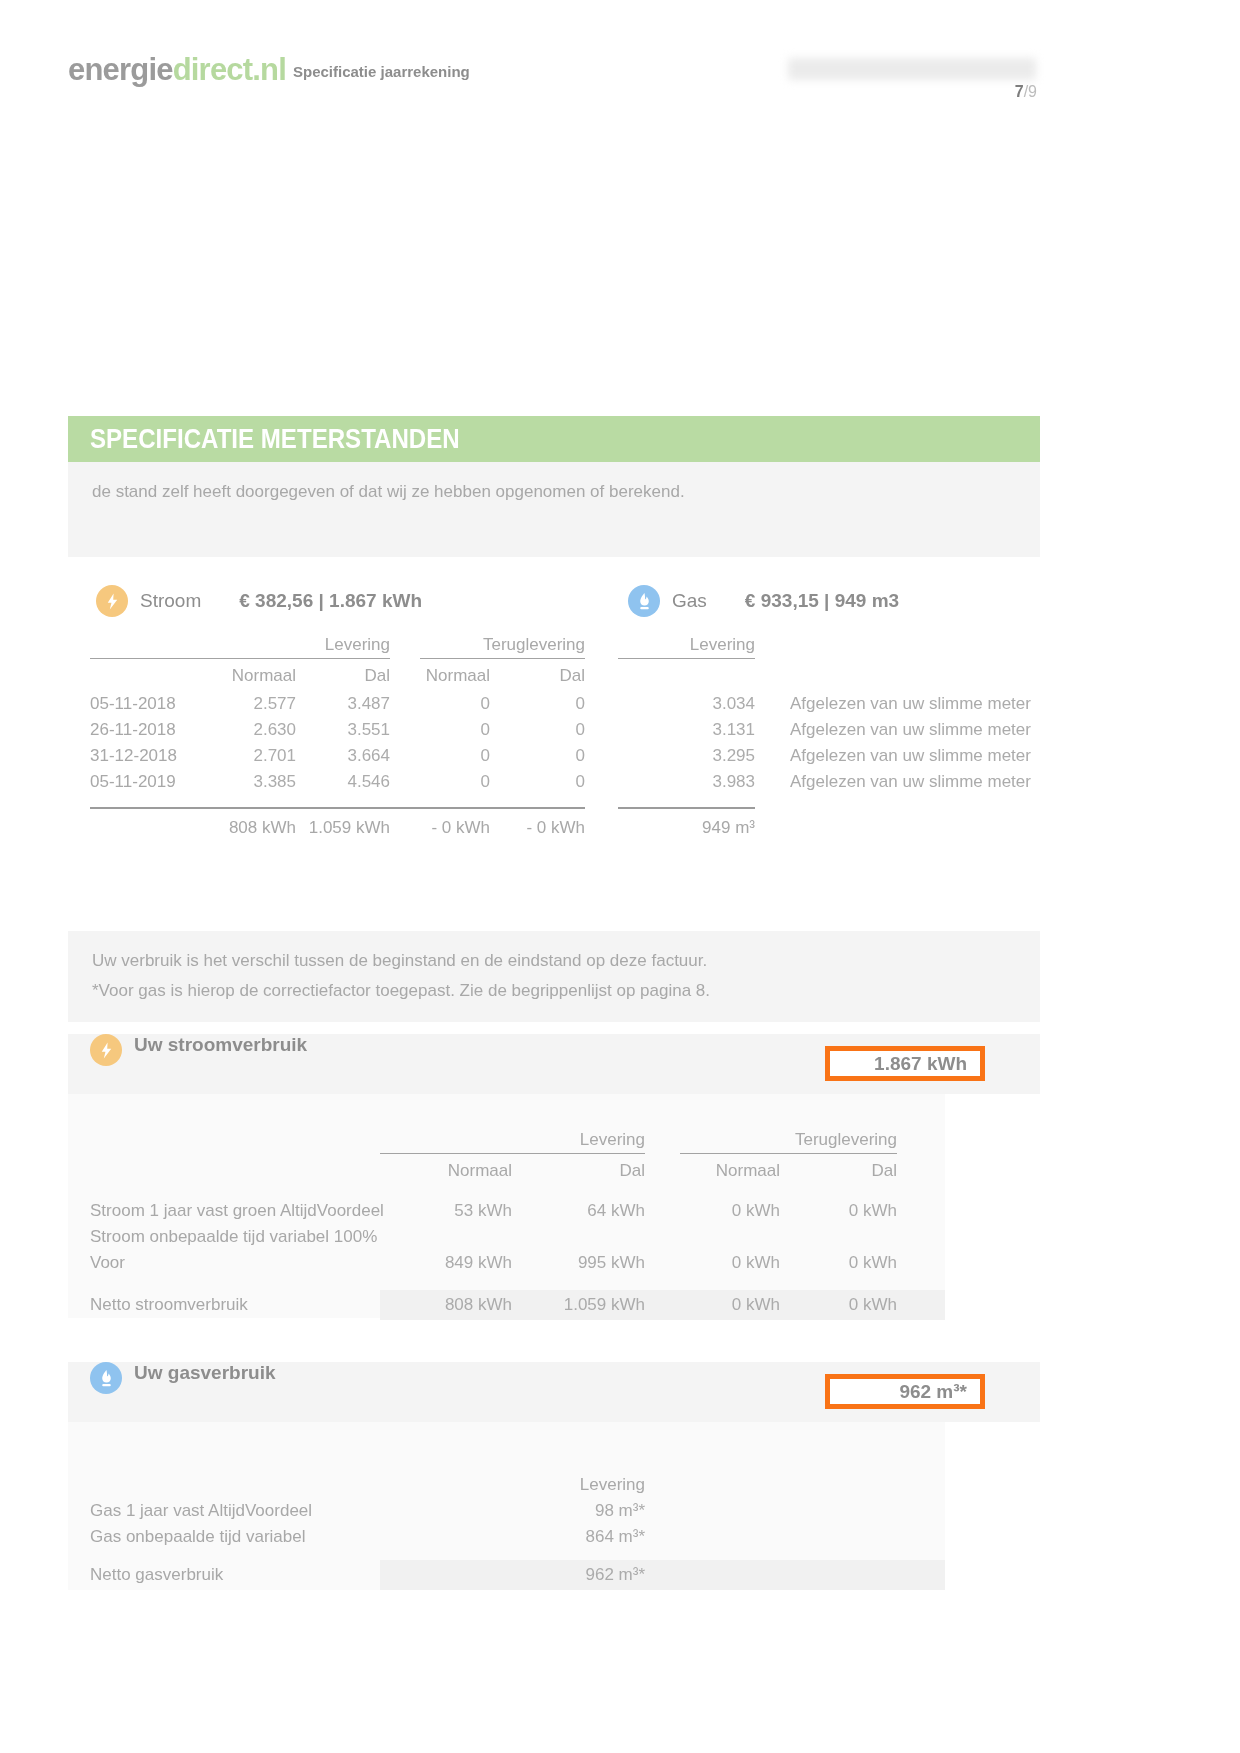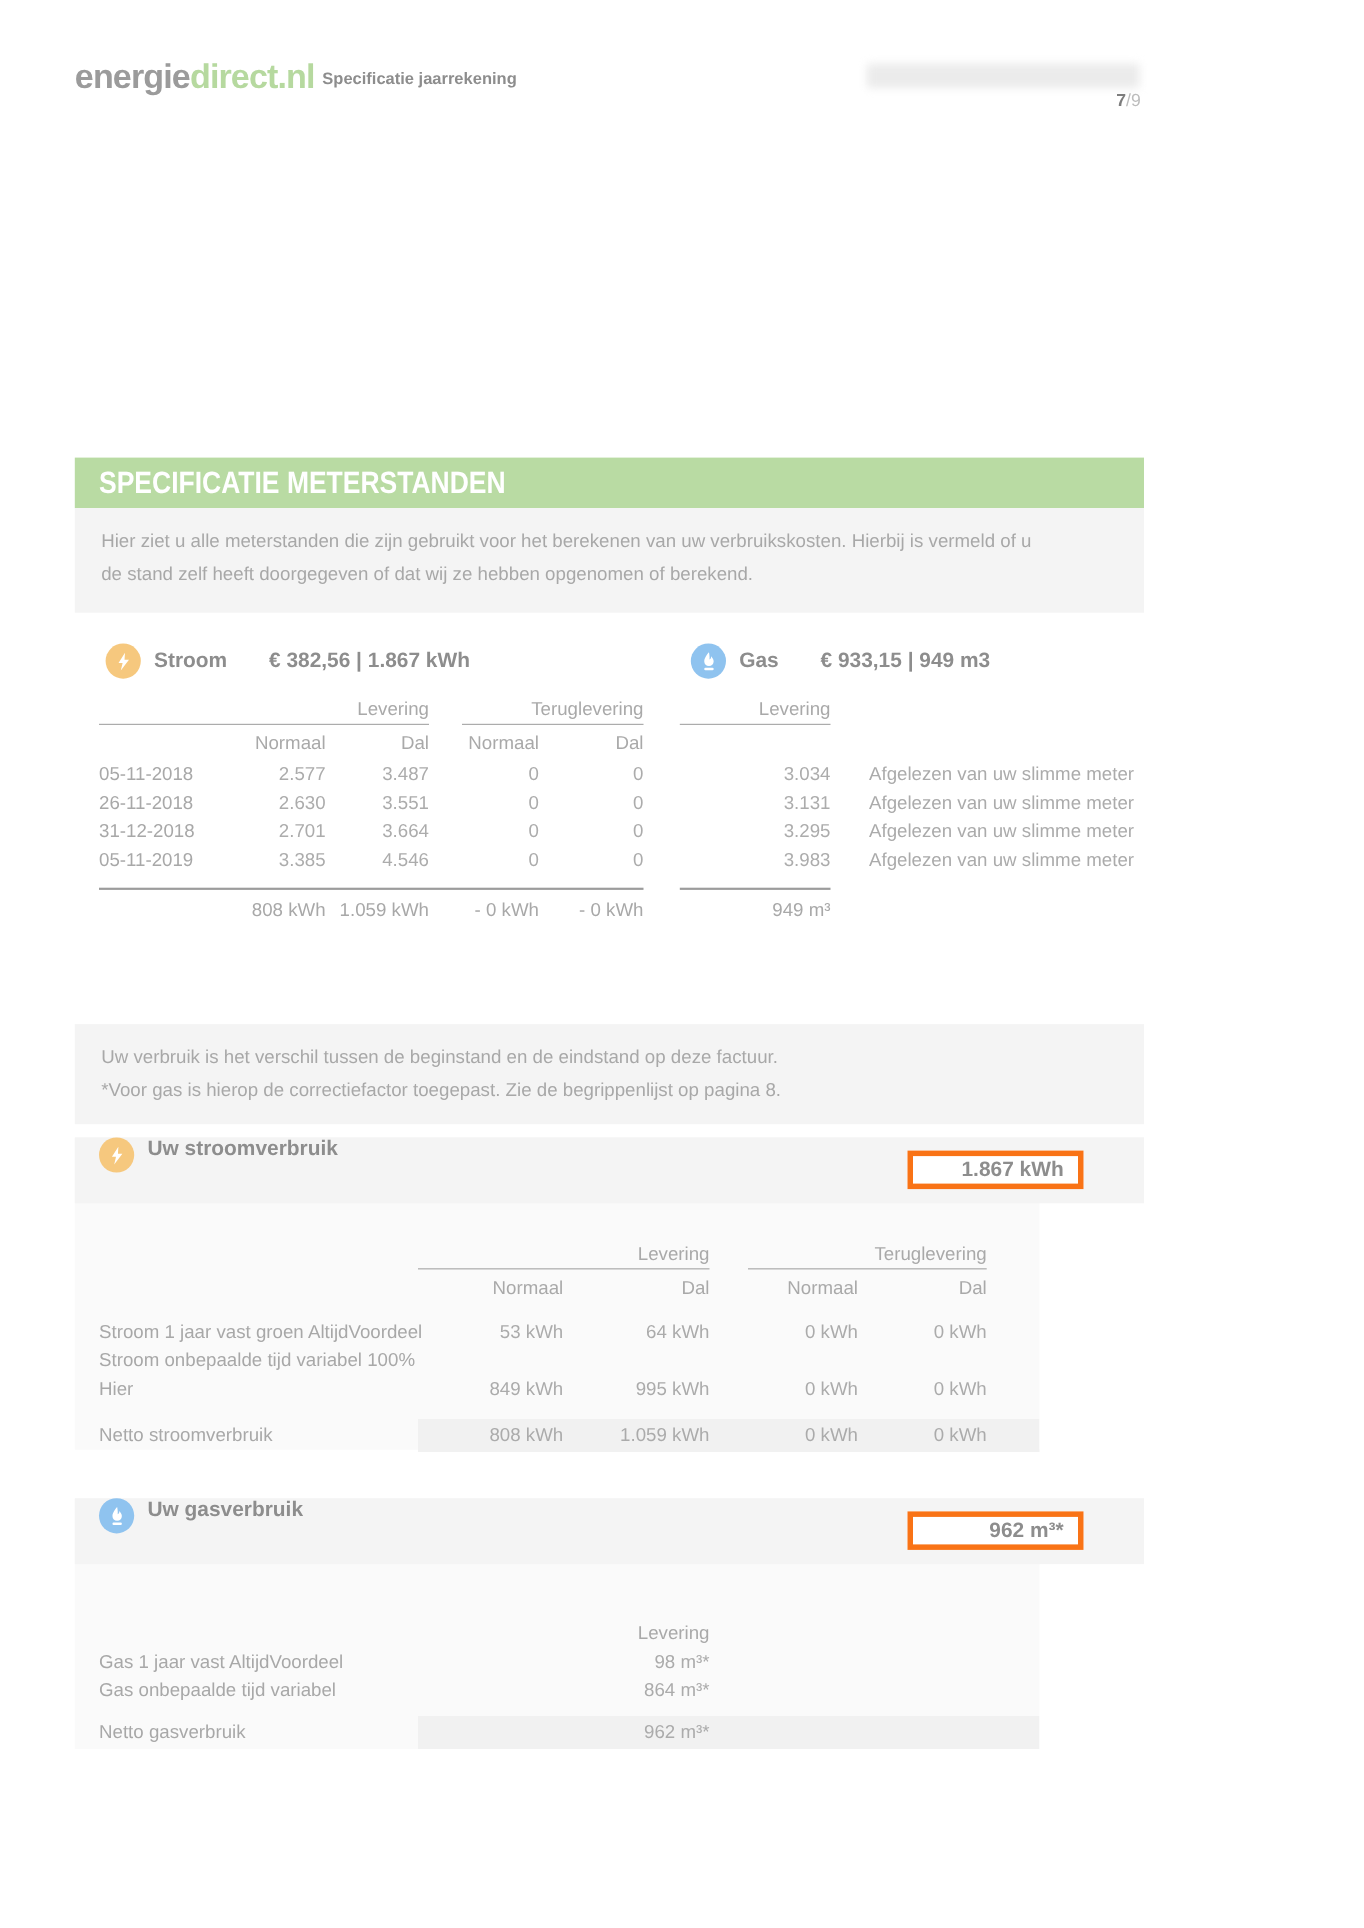--- a/index.html
+++ b/index.html
@@ -26,21 +26,21 @@
   #desc1{top:430px;height:95px}
   #desc2{top:899px;height:91px}
 
   
   .util-head{position:absolute;display:flex;align-items:center;height:38px}
   #stroom-head{left:96px;top:550px}
   #gas-head{left:628px;top:550px}
   .circle{width:32px;height:32px;border-radius:50%;display:flex;align-items:center;justify-content:center;flex-shrink:0}
   .circle.orange{background:#f6c87e}
   .circle.blue{background:#8fc3ef}
-  .util-label{font-size:19px;font-weight:700;color:#8d8d8d;margin-left:12px;white-space:nowrap}
+  .util-label{font-size:19px;font-weight:400;color:#8d8d8d;margin-left:12px;white-space:nowrap}
   .util-amount{font-size:19px;font-weight:700;color:#8d8d8d;margin-left:38px;white-space:nowrap}
 
   
   .meter-grid{position:absolute;left:90px;top:601px;width:940px;display:grid;
     grid-template-columns:96px 110px 94px 30px 70px 95px 33px 137px 35px 240px;
     grid-template-rows:26px 32px 26px 26px 26px 26px 14px 34px;
     font-size:17px;color:#acacac}
   .meter-grid > div{white-space:nowrap}
   .mh{border-bottom:1px solid #a3a3a3;display:flex;align-items:flex-end;justify-content:flex-end;padding-bottom:3px;color:#a9a9a9}
   .span-lev{grid-row:1;grid-column:1/4}
@@ -101,21 +101,20 @@
 
   <div class="logo"><span class="g1">energie</span><span class="g2">direct.nl</span></div>
   <div class="doc-title">Specificatie jaarrekening</div>
   <div class="redacted"></div>
   <div class="pagenum"><span>7</span><span class="total">/9</span></div>
 
   <div class="banner" id="banner1">
       <span>SPECIFICATIE METERSTANDEN</span>
     </div>
   <div class="descbox" id="desc1">
-    <div>Hier ziet u alle meterstanden die zijn gebruikt voor het berekenen van uw verbruikskosten. Hierbij is vermeld of u</div>
     <div>de stand zelf heeft doorgegeven of dat wij ze hebben opgenomen of berekend.</div>
   </div>
 
   <div class="util-head" id="stroom-head">
     <span class="circle orange">
       <svg viewBox="0 0 24 24" width="19" height="19">
           <path d="M13.4 1.8 L6.0 13.5 L10.7 13.5 L8.6 22.2 L18.0 9.9 L12.9 9.9 Z" fill="#ffffff"></path>
         </svg>
     </span>
     <span class="util-label">Stroom</span>
@@ -221,21 +220,21 @@
         </div>
         <div class="cellf cv1">53 kWh</div>
         <div class="cellf cv2">64 kWh</div>
         <div class="cellf cvgap"></div>
         <div class="cellf cv3">0 kWh</div>
         <div class="cellf cv4">0 kWh</div>
       </div>
       <div class="vt-row">
         <div class="cellf c-label">
           <div>Stroom onbepaalde tijd variabel 100%</div>
-          <div>Hier</div>
+          <div>Voor</div>
         </div>
         <div class="cellf cv1">849 kWh</div>
         <div class="cellf cv2">995 kWh</div>
         <div class="cellf cvgap"></div>
         <div class="cellf cv3">0 kWh</div>
         <div class="cellf cv4">0 kWh</div>
       </div>
       <div class="netto-row">
         <div class="cellf c-label">Netto stroomverbruik</div>
         <div class="netto-band">

